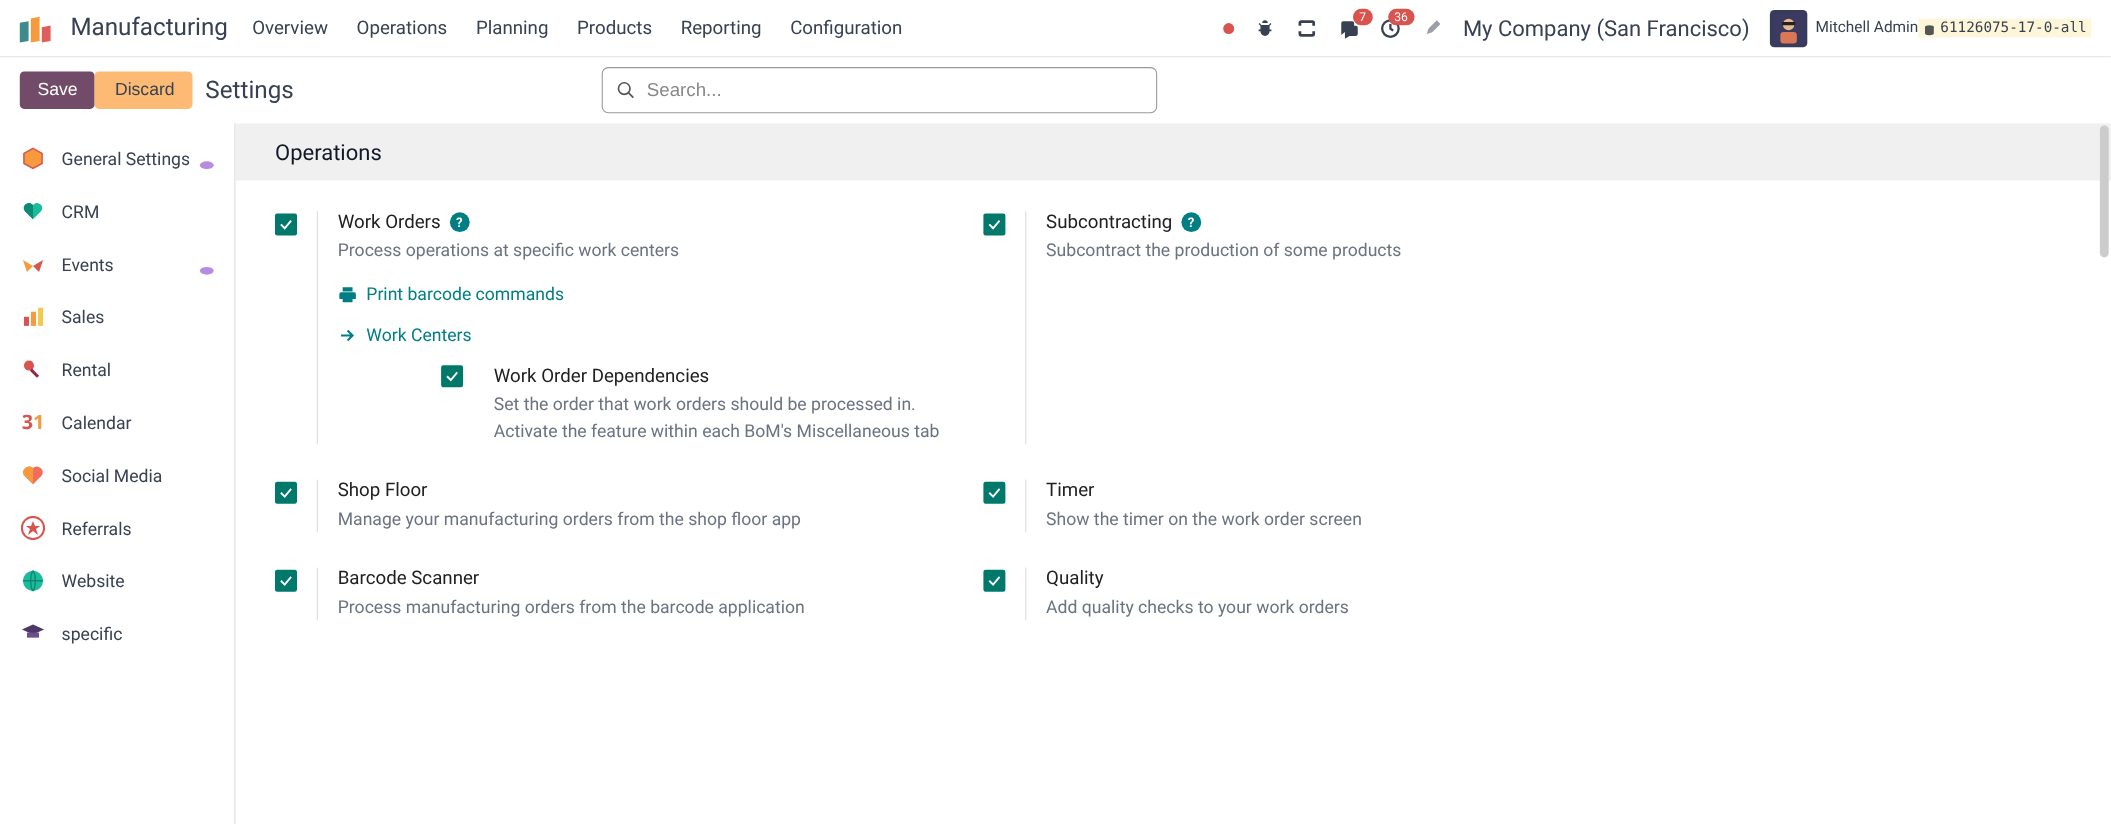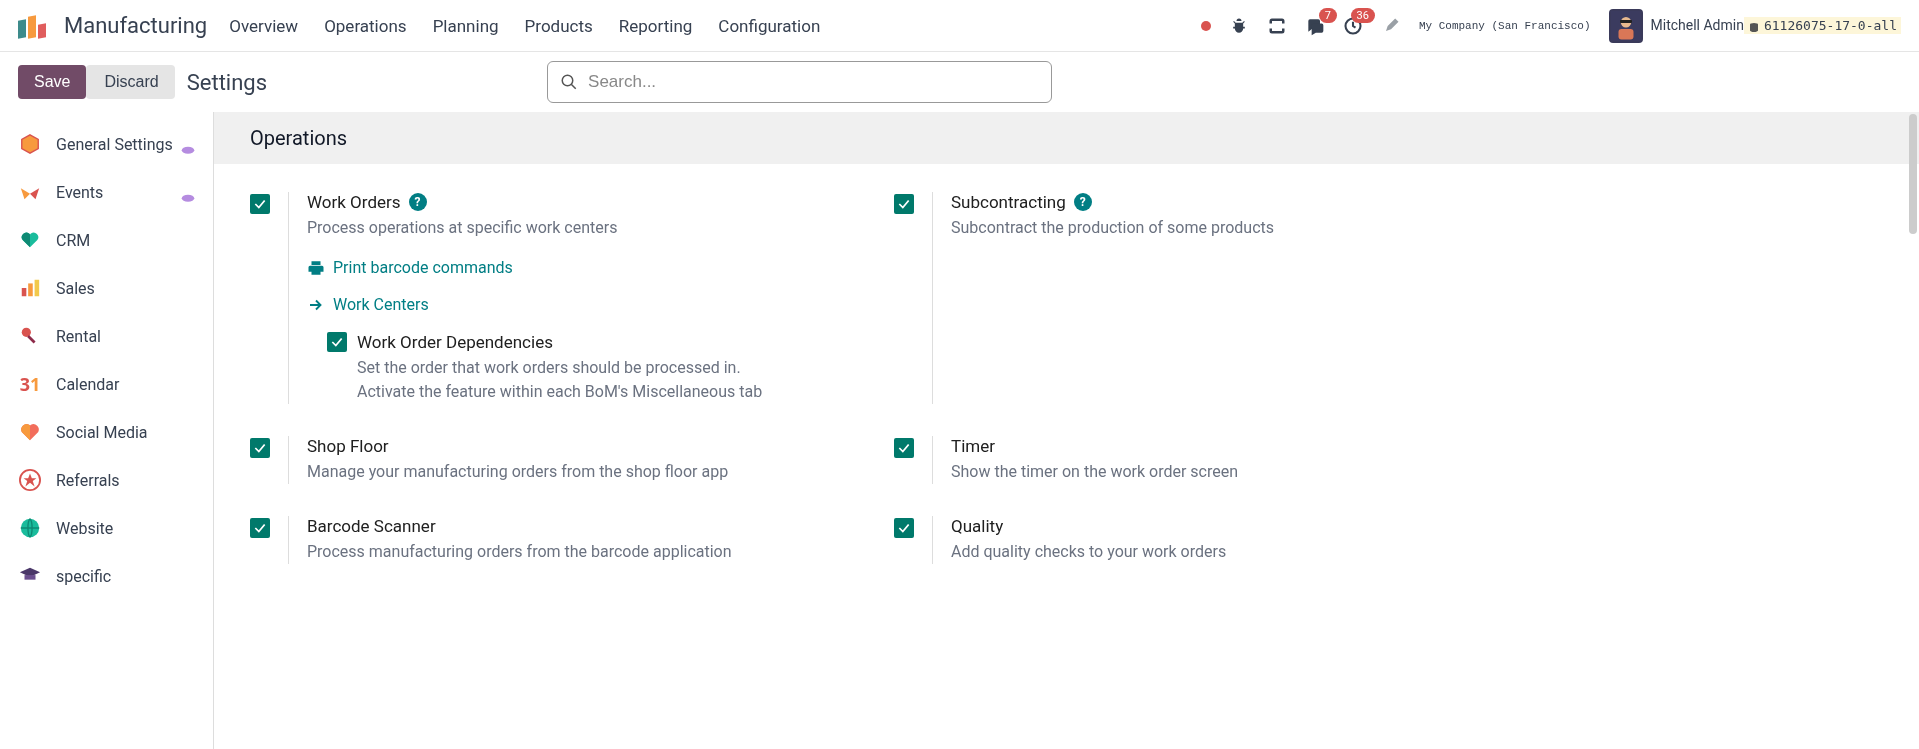--- a/index.html
+++ b/index.html
@@ -63,21 +63,21 @@
       position: absolute;
       top: -8px; right: -12px;
       background: #d9534f;
       color: #fff;
       font-size: 11px;
       border-radius: 10px;
       padding: 1px 6px;
       min-width: 18px;
       text-align: center;
     }
-    .company-name { font-size: 11px; color:#374151;font-family:Liberation Mono, monospace;}
+    .company-name { font-size: 20px; color:#374151;}
     .user-block { display:flex; align-items:center; gap:8px;}
     .avatar { width:34px; height:34px; border-radius:4px; background:#3a3a5a; display:flex; align-items:center; justify-content:center; overflow:hidden;}
     .avatar svg { width:30px; height:30px;}
     .user-text { display:flex; flex-direction:row; line-height:1.2;}
     .user-name { font-size:14px; color:#374151;}
     .user-db { font-family:monospace; font-size:13px; background:#fdf6d9; padding:0 4px; display:flex; align-items:flex-end; gap:4px;}
     
     .controlbar {
       display:flex;
       align-items:center;
@@ -86,21 +86,21 @@
       gap:0;
     }
     .btn {
       padding:8px 16px;
       border-radius:4px;
       font-size:16px;
       border:none;
       cursor:pointer;
     }
     .btn-primary { background:#714b67; color:#fff;}
-    .btn-secondary { background:#e5e5e5; color:#374151;padding-left:18px;}
+    .btn-secondary { background:#fdba74; color:#374151;padding-left:18px;}
     .breadcrumb-title { font-size:22px; color:#374151; margin-left:12px;}
     .search-wrap {
       margin-left: 280px;
       width:505px;
       height:42px;
       border:1px solid #999;
       border-radius:6px;
       display:flex;
       align-items:center;
       padding:0 12px;
@@ -200,23 +200,24 @@
       display:flex;
       align-items:center;
       gap:8px;
       color:#017e84;
       font-size:16px;
       margin-top:18px;
       cursor:pointer;
     }
     .sub-block {
       display:flex;
-      gap:10px;
+      gap:28px;
       margin-top:18px;
       padding-left:20px;
+      justify-content:flex-end;
     }
     .content::-webkit-scrollbar { width:10px;}
     .content::-webkit-scrollbar-thumb { background:#bbb; border-radius:5px;}
     .right-scroll-ind { position:absolute; right:2px; top:114px; width:8px; height:120px; background:#ccc; border-radius:4px;}
   </style>
 </head>
 <body>
 
 <div class="navbar">
   <div class="logo">
@@ -313,37 +314,37 @@
           </svg>
         </span>
       <span>General Settings</span>
       <span class="fav"><svg viewBox="0 0 20 12">
             <ellipse cx="10" cy="6" rx="9" ry="5" fill="#b58ce0"></ellipse>
           </svg></span>
     </div>
     <div class="sidebar-item">
       <span class="module-icon">
           <svg viewBox="0 0 24 24" width="22" height="22">
+            <path d="M12 20l-8-8a5 5 0 017-7l1 1 1-1a5 5 0 017 7l-8 8z" fill="#1abc9c"></path>
+            <path d="M12 20l-8-8a5 5 0 017-7l1 1" fill="#0e8a74"></path>
+          </svg>
+        </span>
+      <span>CRM</span>
+    </div>
+    <div class="sidebar-item">
+      <span class="module-icon">
+          <svg viewBox="0 0 24 24" width="22" height="22">
             <polygon points="6,20 2,8 12,14" fill="#f79a3e"></polygon>
             <polygon points="18,20 22,8 12,14" fill="#d9534f"></polygon>
           </svg>
         </span>
       <span>Events</span>
       <span class="fav"><svg viewBox="0 0 20 12">
             <ellipse cx="10" cy="6" rx="9" ry="5" fill="#b58ce0"></ellipse>
           </svg></span>
-    </div>
-    <div class="sidebar-item">
-      <span class="module-icon">
-          <svg viewBox="0 0 24 24" width="22" height="22">
-            <path d="M12 20l-8-8a5 5 0 017-7l1 1 1-1a5 5 0 017 7l-8 8z" fill="#1abc9c"></path>
-            <path d="M12 20l-8-8a5 5 0 017-7l1 1" fill="#0e8a74"></path>
-          </svg>
-        </span>
-      <span>CRM</span>
     </div>
     <div class="sidebar-item">
       <span class="module-icon">
           <svg viewBox="0 0 24 24" width="22" height="22">
             <rect x="3" y="12" width="5" height="9" fill="#d9534f"></rect>
             <rect x="10" y="7" width="5" height="14" fill="#f79a3e"></rect>
             <rect x="17" y="3" width="5" height="18" fill="#f2c94c"></rect>
           </svg>
         </span>
       <span>Sales</span>

